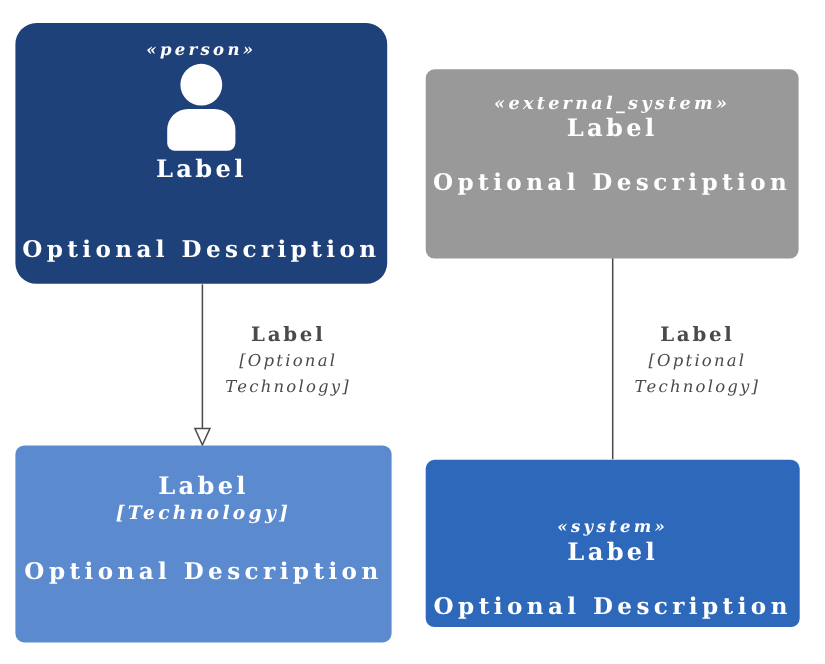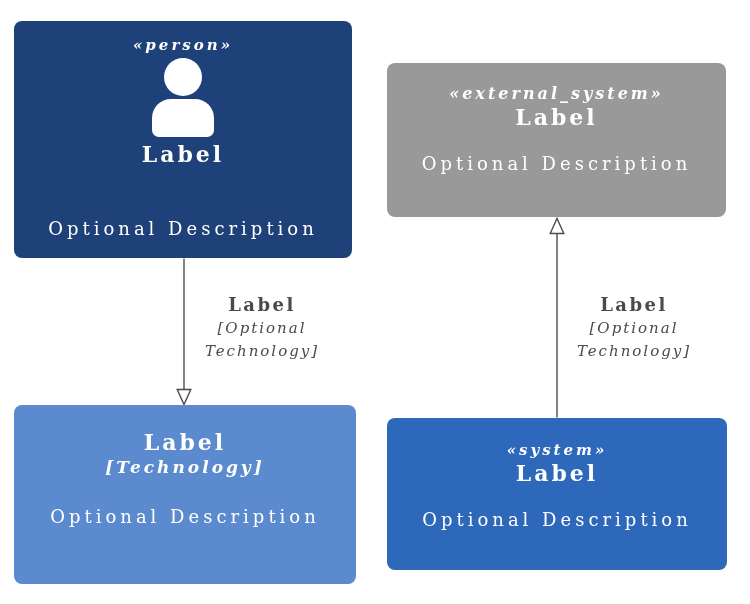--- a/index.html
+++ b/index.html
@@ -39,54 +39,55 @@
   }
   .node-tech {
     font-style: italic;
     font-size: 17px;
     letter-spacing: 3px;
     line-height: 23px;
     white-space: nowrap;
     font-weight: bold;
   }
   .node-desc {
-    font-size: 18px;
+    font-size: 21px;
     letter-spacing: 4px;
     white-space: nowrap;
+    font-weight: bold;
   }
 
   
-  .node-person { left: 14px; top: 21px; width: 338px; height: 237px; background: var(--person-bg, #1f4179); padding-top: 15px; }
+  .node-person { left: 14px; top: 21px; width: 338px; height: 237px; background: var(--person-bg, #1f4179); padding-top: 15px; border-radius: 19px; }
   .node-person .stereotype { margin-bottom: 4px; }
   .person-icon { width: 64px; height: 80px; position: relative; margin: 0 0 3px 0; }
   .person-icon .head {
     position: absolute; left: 13px; top: 0;
     width: 38px; height: 38px; border-radius: 50%; background: #ffffff;
   }
   .person-icon .body {
     position: absolute; left: 1px; top: 41px;
     width: 62px; height: 38px; background: #ffffff;
     border-radius: 19px 19px 7px 7px;
   }
   .node-person .node-label { margin-bottom: auto; }
   .node-person .node-desc { margin-bottom: 19px; }
 
   
-  .node-external { left: 387px; top: 63px; width: 339px; height: 154px; background: var(--external-bg, #999999); padding-top: 21px; }
+  .node-external { left: 387px; top: 63px; width: 339px; height: 172px; background: var(--external-bg, #999999); padding-top: 21px; }
   .node-external .stereotype { font-size: 16px; margin-bottom: 1px; }
   .node-external .node-desc { margin-top: 22px; }
 
   
   .node-container { left: 14px; top: 405px; width: 342px; height: 179px; background: var(--container-bg, #5b8acf); padding-top: 24px; }
   .node-container .stereotype { margin-bottom: 2px; }
   .node-container .node-desc { margin-top: 27px; }
 
   
   .node-system { left: 387px; top: 418px; width: 340px; height: 152px; background: var(--system-bg, #2e68ba); padding-top: 23px; }
-  .node-system .stereotype { margin-bottom: 1px; }
+  .node-system .stereotype { margin-bottom: 1px; margin-top: 29px; }
   .node-system .node-desc { margin-top: 22px; }
 
   
   svg.edges { position: absolute; left: 0; top: 0; pointer-events: none; }
 
   .edge-label {
     position: absolute;
     width: 152px;
     text-align: center;
     color: var(--edge-label, #4a4a4a);

